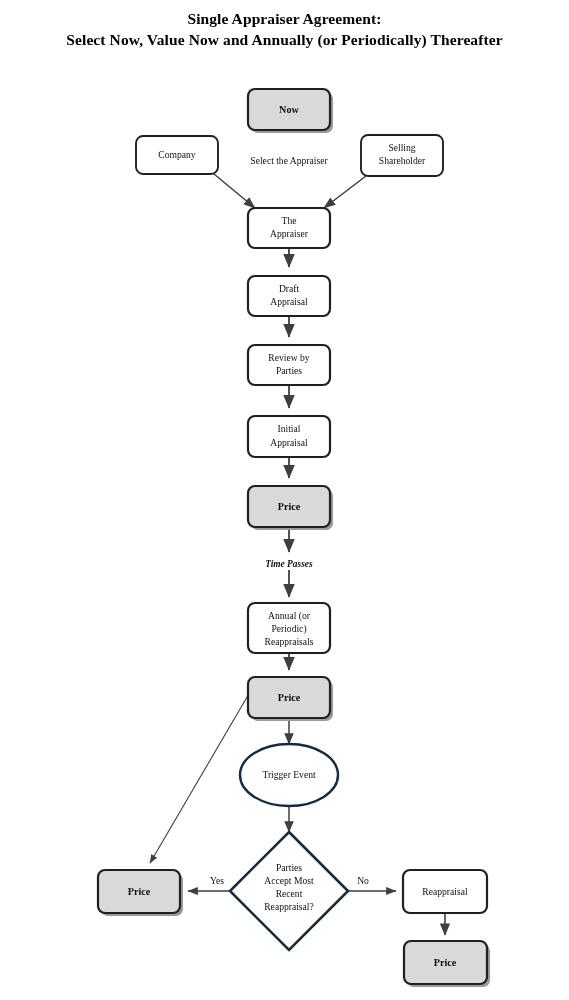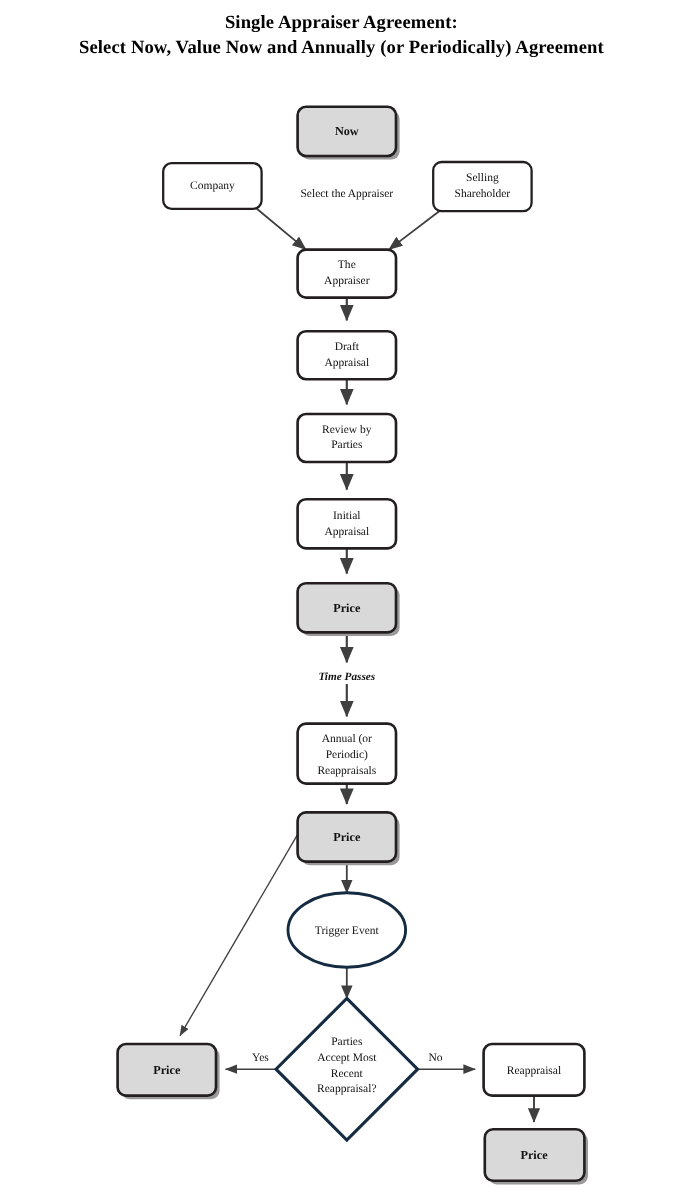--- a/index.html
+++ b/index.html
@@ -57,21 +57,21 @@
     font-size: 9.4px;
   }
 </style>
 </head>
 <body>
 
 <div id="diagram-root">
 
   <div class="title-block">
     <span class="title-line-1">Single Appraiser Agreement:</span>
-    <span class="title-line-2">Select Now, Value Now and Annually (or Periodically) Agreement</span>
+    <span class="title-line-2">Select Now, Value Now and Annually (or Periodically) Thereafter</span>
   </div>
 
   <svg width="569" height="1000" viewBox="0 0 569 1000">
     <defs>
       <marker id="arrowhead" markerWidth="9" markerHeight="9" refX="7.2" refY="3.2" orient="auto" markerUnits="strokeWidth">
         <path d="M0,0 L7.6,3.2 L0,6.4 z" fill="#3f3f3f"></path>
       </marker>
       <marker id="arrowhead-thin" markerWidth="10" markerHeight="10" refX="7.6" refY="3.1" orient="auto" markerUnits="strokeWidth">
         <path d="M0,0 L8,3.1 L0,6.2 z" fill="#3f3f3f"></path>
       </marker>

